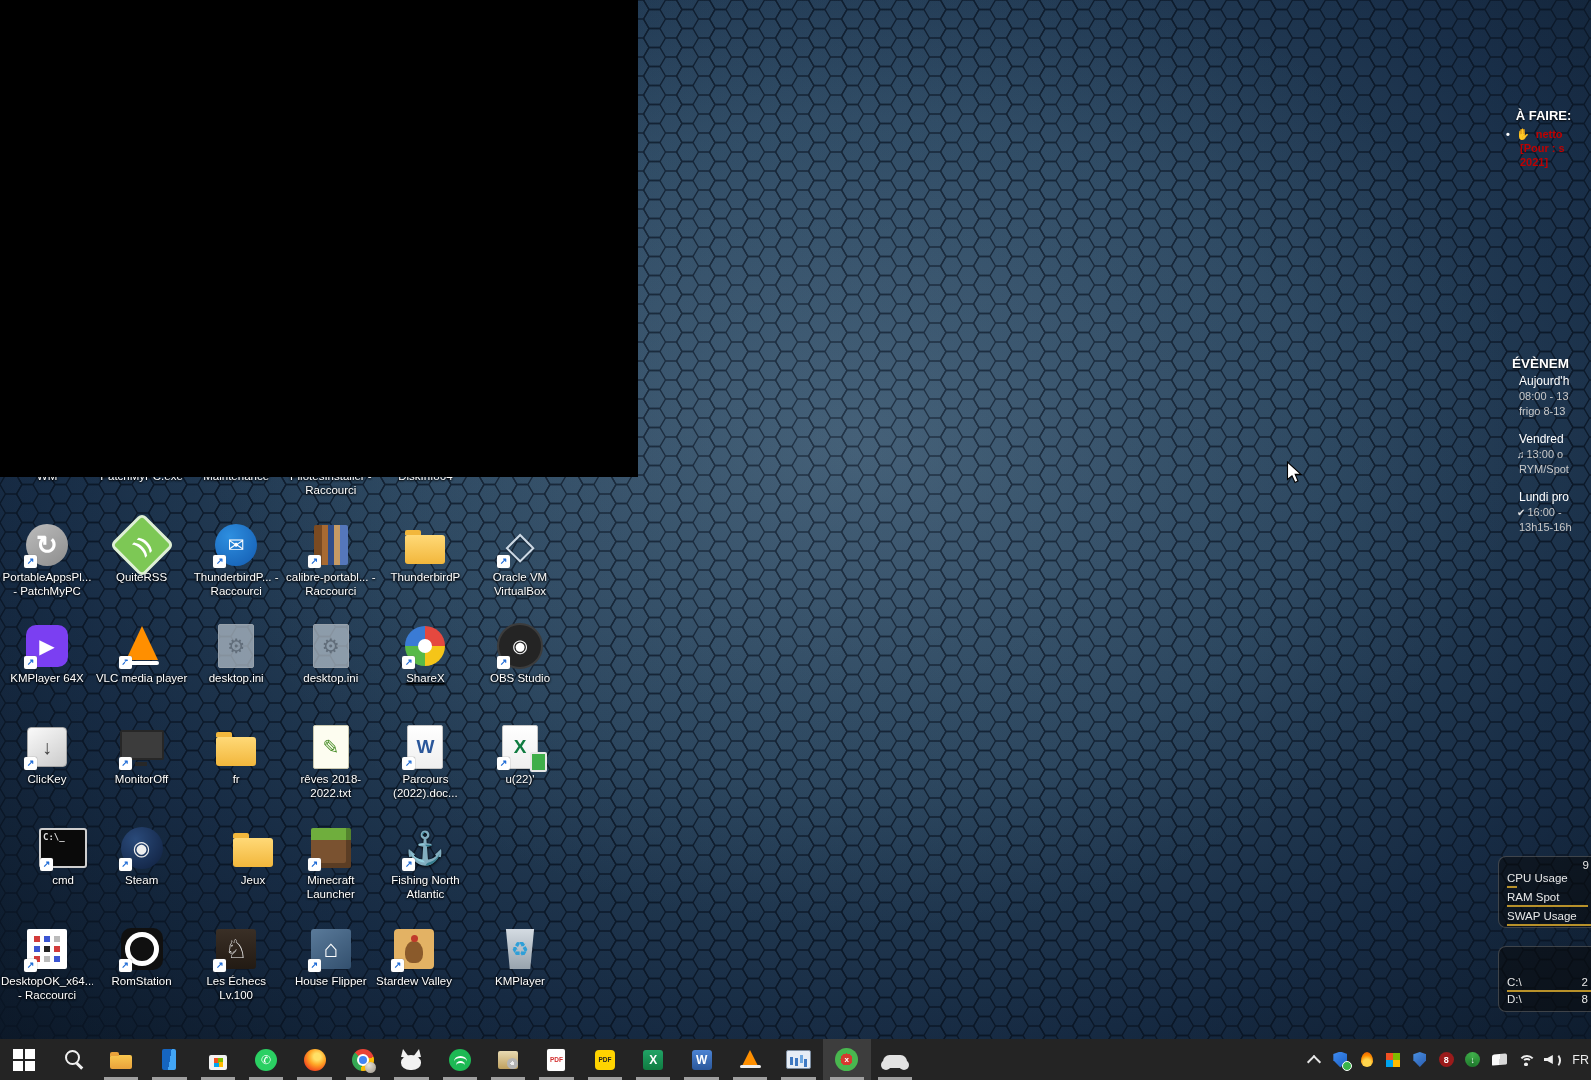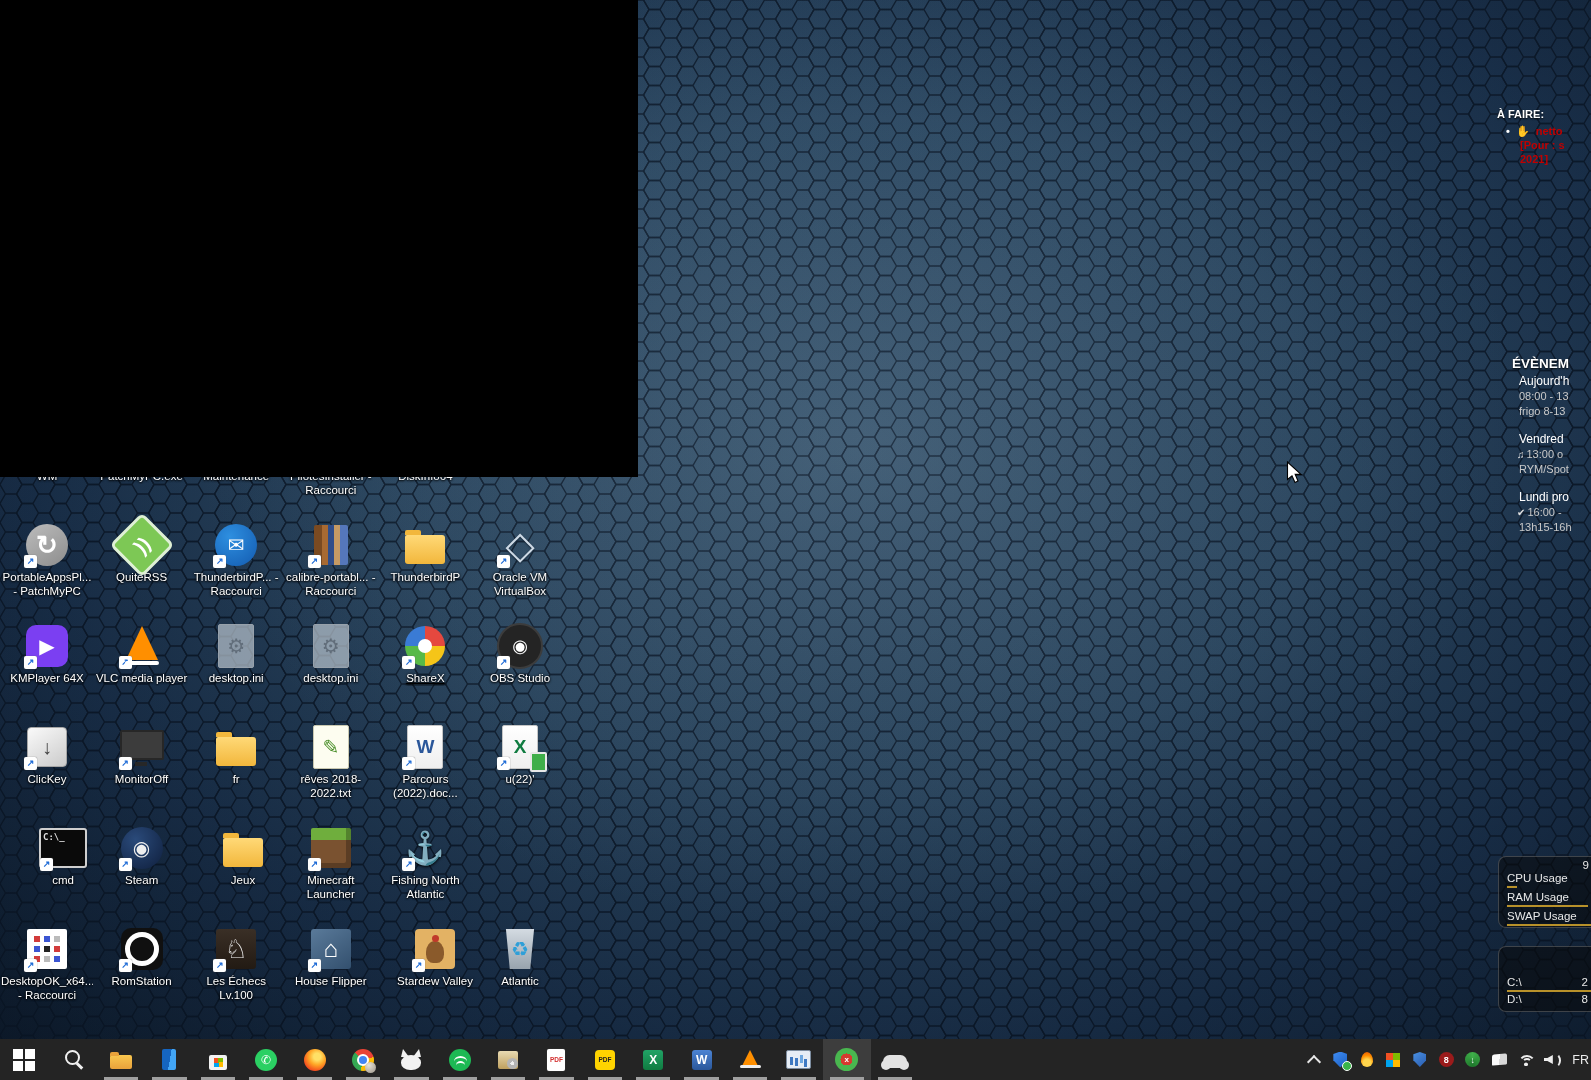--- a/index.html
+++ b/index.html
@@ -82,21 +82,21 @@
     color:#fff;font-size:24px;}
   .t-sdv .gchar{width:40px;height:40px;background:#e3b264;border-radius:4px;position:relative;}
   .t-sdv .gchar::before{content:"";position:absolute;left:11px;top:12px;width:18px;height:22px;background:#8a5a2b;
     border-radius:50% 50% 40% 40%;}
   .t-sdv .gchar::after{content:"";position:absolute;left:17px;top:6px;width:7px;height:7px;background:#c0392b;border-radius:50%;}
   .t-bin .gchar{width:32px;height:40px;background:linear-gradient(#d4dbe2,#98a3ad);
     clip-path:polygon(6% 0,94% 0,82% 100%,18% 100%);color:#2e9fd8;font-size:20px;}
 
   
   .w-todo{position:absolute;left:1497px;top:108px;width:94px;z-index:2;overflow:hidden;color:#fff;}
-  .w-todo .wtitle{font-size:11px;font-weight:bold;text-align:left;padding-right:1px;text-shadow:0 1px 2px #000;}
+  .w-todo .wtitle{font-size:13px;font-weight:bold;text-align:center;padding-right:1px;text-shadow:0 1px 2px #000;}
   .w-todo .titem{margin-top:5px;padding-left:9px;white-space:nowrap;font-size:11px;font-weight:bold;color:#c00000;}
   .w-todo .bullet{color:#fff;margin-right:3px;}
   .w-todo .hand{color:#fff;margin-right:3px;font-weight:normal;}
   .w-todo .tline{padding-left:23px;white-space:nowrap;font-size:11px;font-weight:bold;color:#c00000;line-height:14px;}
 
   .w-events{position:absolute;left:1512px;top:356px;width:79px;z-index:2;overflow:hidden;color:#fff;}
   .w-events .wtitle{font-size:13.5px;font-weight:bold;white-space:nowrap;text-shadow:0 1px 2px #000;}
   .ev-day{font-size:12px;font-weight:normal;white-space:nowrap;margin-top:3px;padding-left:5px;line-height:15px;}
   .ev-line{font-size:11px;color:#c9c9c9;white-space:nowrap;padding-left:5px;line-height:14px;}
   .gap{margin-top:13px;}
@@ -440,21 +440,21 @@
 
       <div class="dicon t-steam" style="left: 95.6px; top: 824px;">
         <div class="tile">
           <span class="gchar">◉</span>
           <span class="sc"></span>
 
         </div>
         <div class="dlabel">Steam</div>
       </div>
 
-      <div class="dicon t-folder" style="left: 197px; top: 824px;">
+      <div class="dicon t-folder" style="left: 207px; top: 824px;">
         <div class="tile">
           <span class="gchar"></span>
 
         </div>
         <div class="dlabel">Jeux</div>
       </div>
 
       <div class="dicon t-mc" style="left: 284.8px; top: 824px;">
         <div class="tile">
           <span class="gchar"></span>
@@ -502,35 +502,35 @@
 
       <div class="dicon t-house" style="left: 284.8px; top: 925px;">
         <div class="tile">
           <span class="gchar">⌂</span>
           <span class="sc"></span>
 
         </div>
         <div class="dlabel">House Flipper</div>
       </div>
 
-      <div class="dicon t-sdv" style="left: 389px; top: 925px;">
+      <div class="dicon t-sdv" style="left: 368px; top: 925px;">
         <div class="tile">
           <span class="gchar"></span>
           <span class="sc"></span>
 
         </div>
         <div class="dlabel">Stardew Valley</div>
       </div>
 
       <div class="dicon t-bin" style="left: 474px; top: 925px;">
         <div class="tile">
           <span class="gchar">♻</span>
 
         </div>
-        <div class="dlabel">Atlantic</div>
+        <div class="dlabel">KMPlayer</div>
       </div>
     </div>
 
   <div class="black-window"></div>
 
   <div class="w-todo">
     <div class="wtitle">À FAIRE:</div>
     <div class="titem">
       <span class="bullet">•</span>
       <span class="hand">✋</span>
@@ -585,21 +585,21 @@
   <div class="panel panel-cpu">
     <div class="pval">9</div>
     <div>
 
         <div class="meter">
           <div class="mlabel">CPU Usage</div>
           <div class="mbar" style="width: 12%;"></div>
         </div>
 
         <div class="meter">
-          <div class="mlabel">RAM Usage</div>
+          <div class="mlabel">RAM Spot</div>
           <div class="mbar" style="width: 96%;"></div>
         </div>
 
         <div class="meter">
           <div class="mlabel">SWAP Usage</div>
           <div class="mbar" style="width: 100%;"></div>
         </div>
       </div>
   </div>
   <div class="panel panel-disk">

